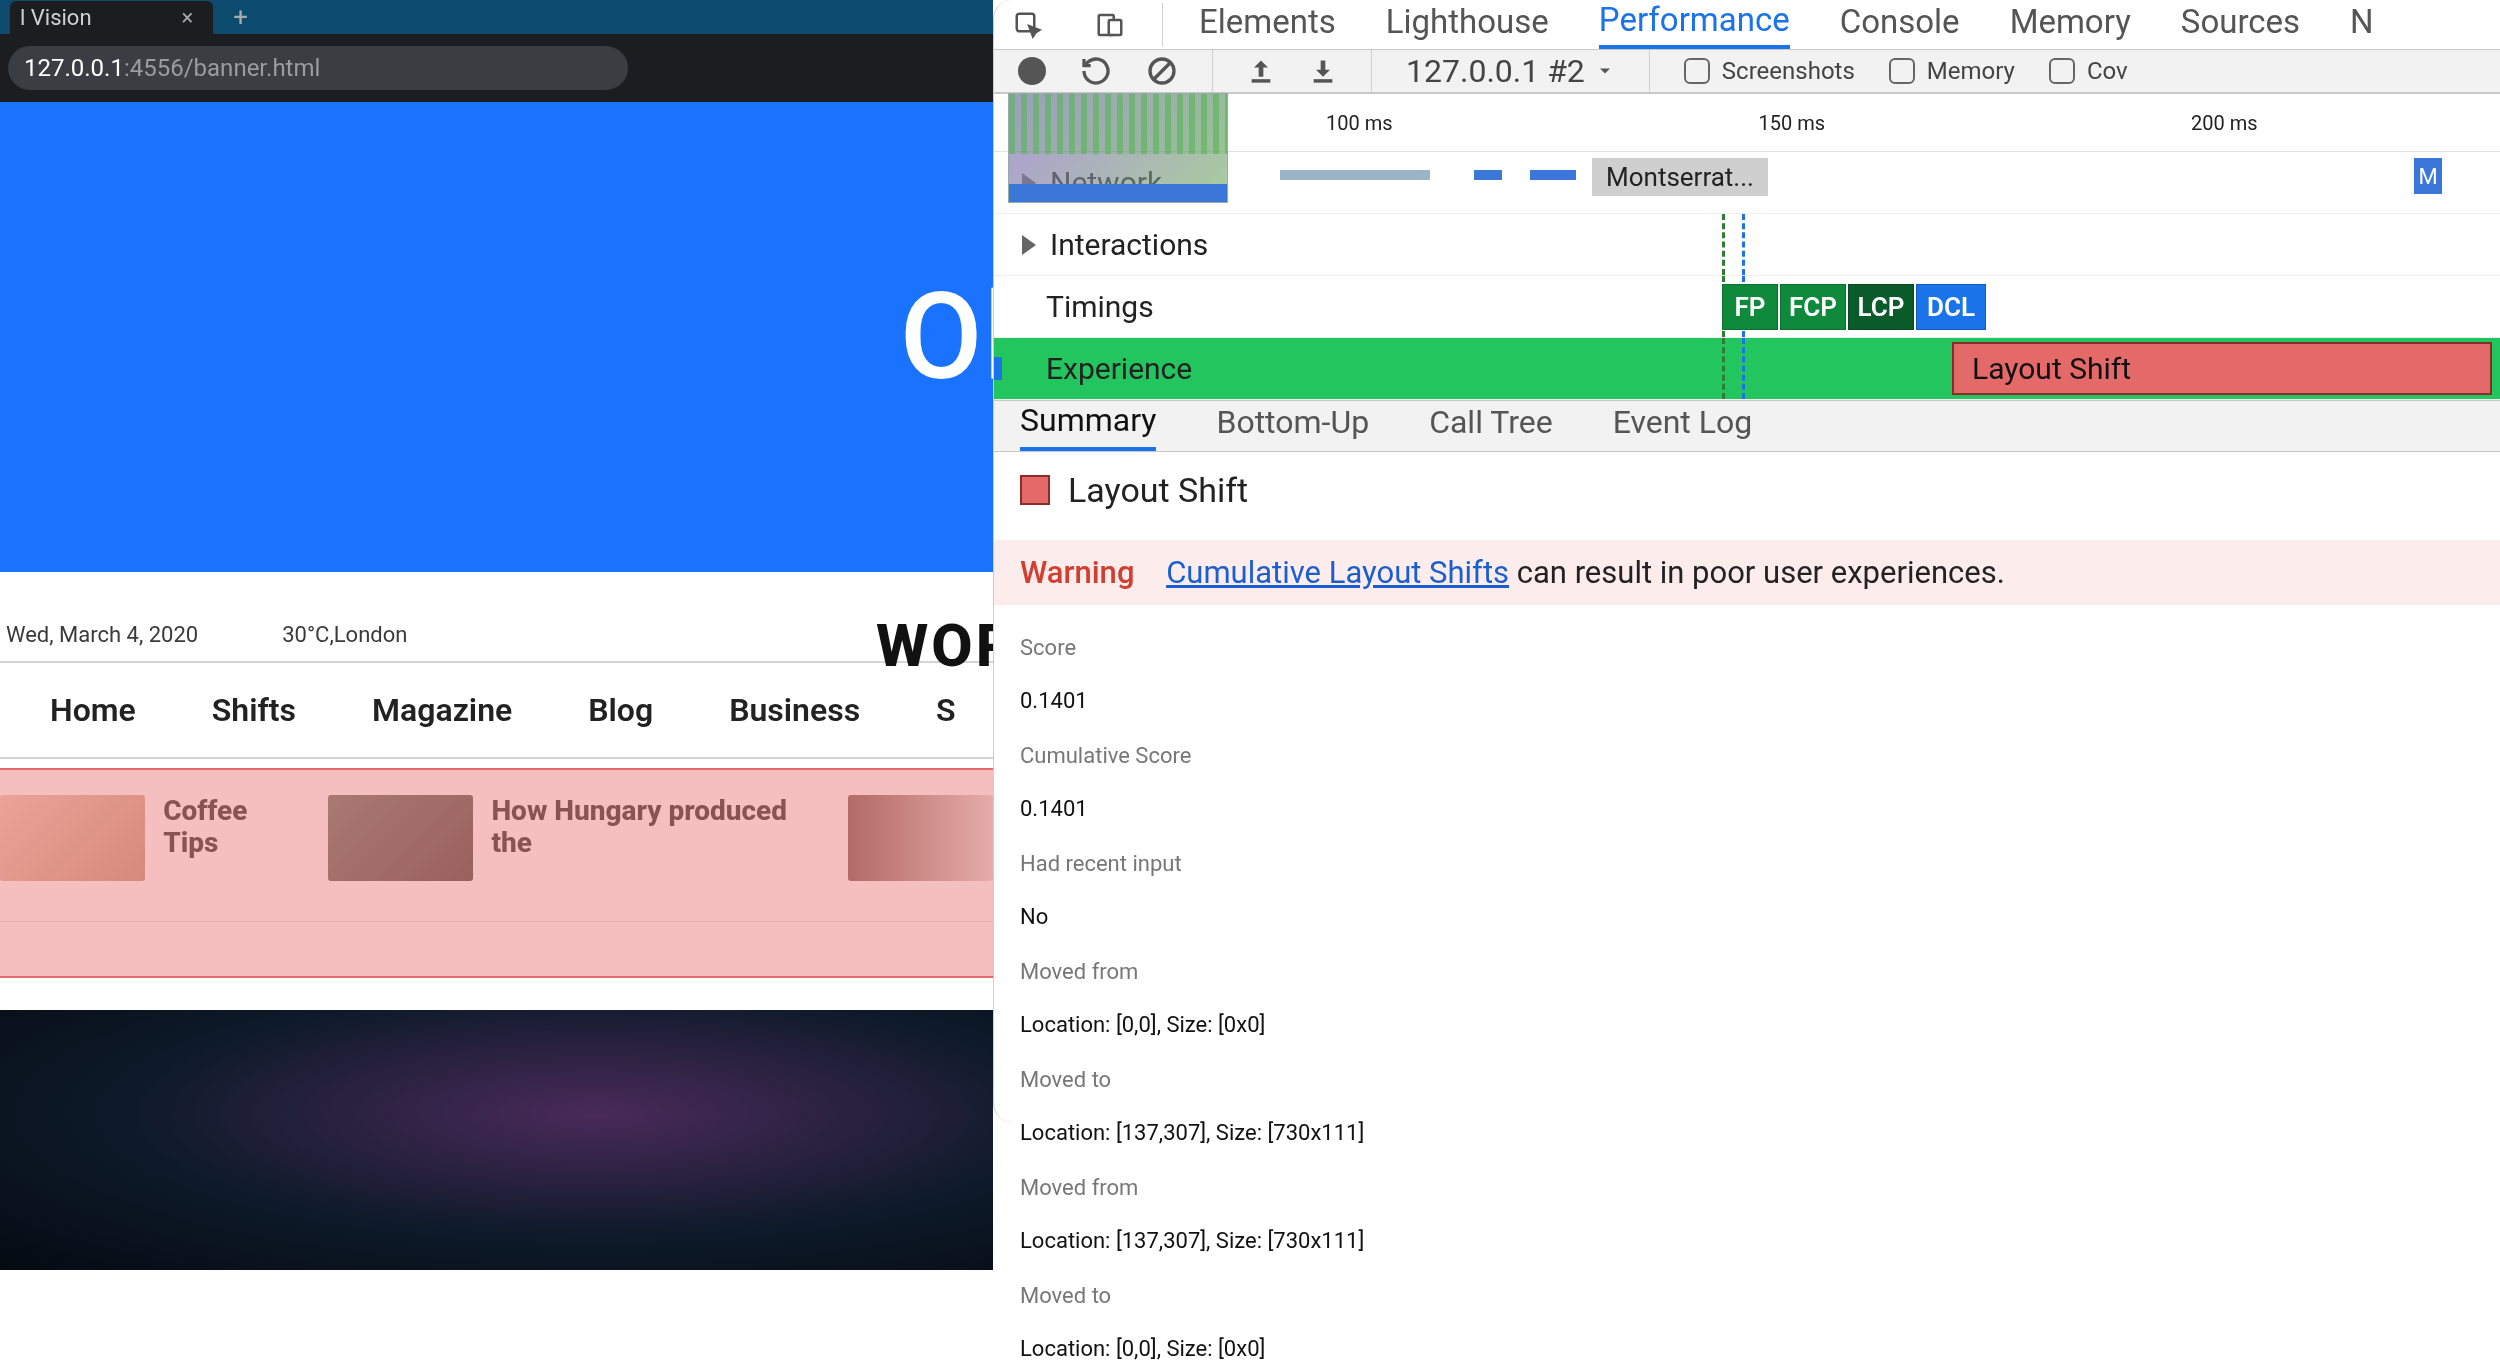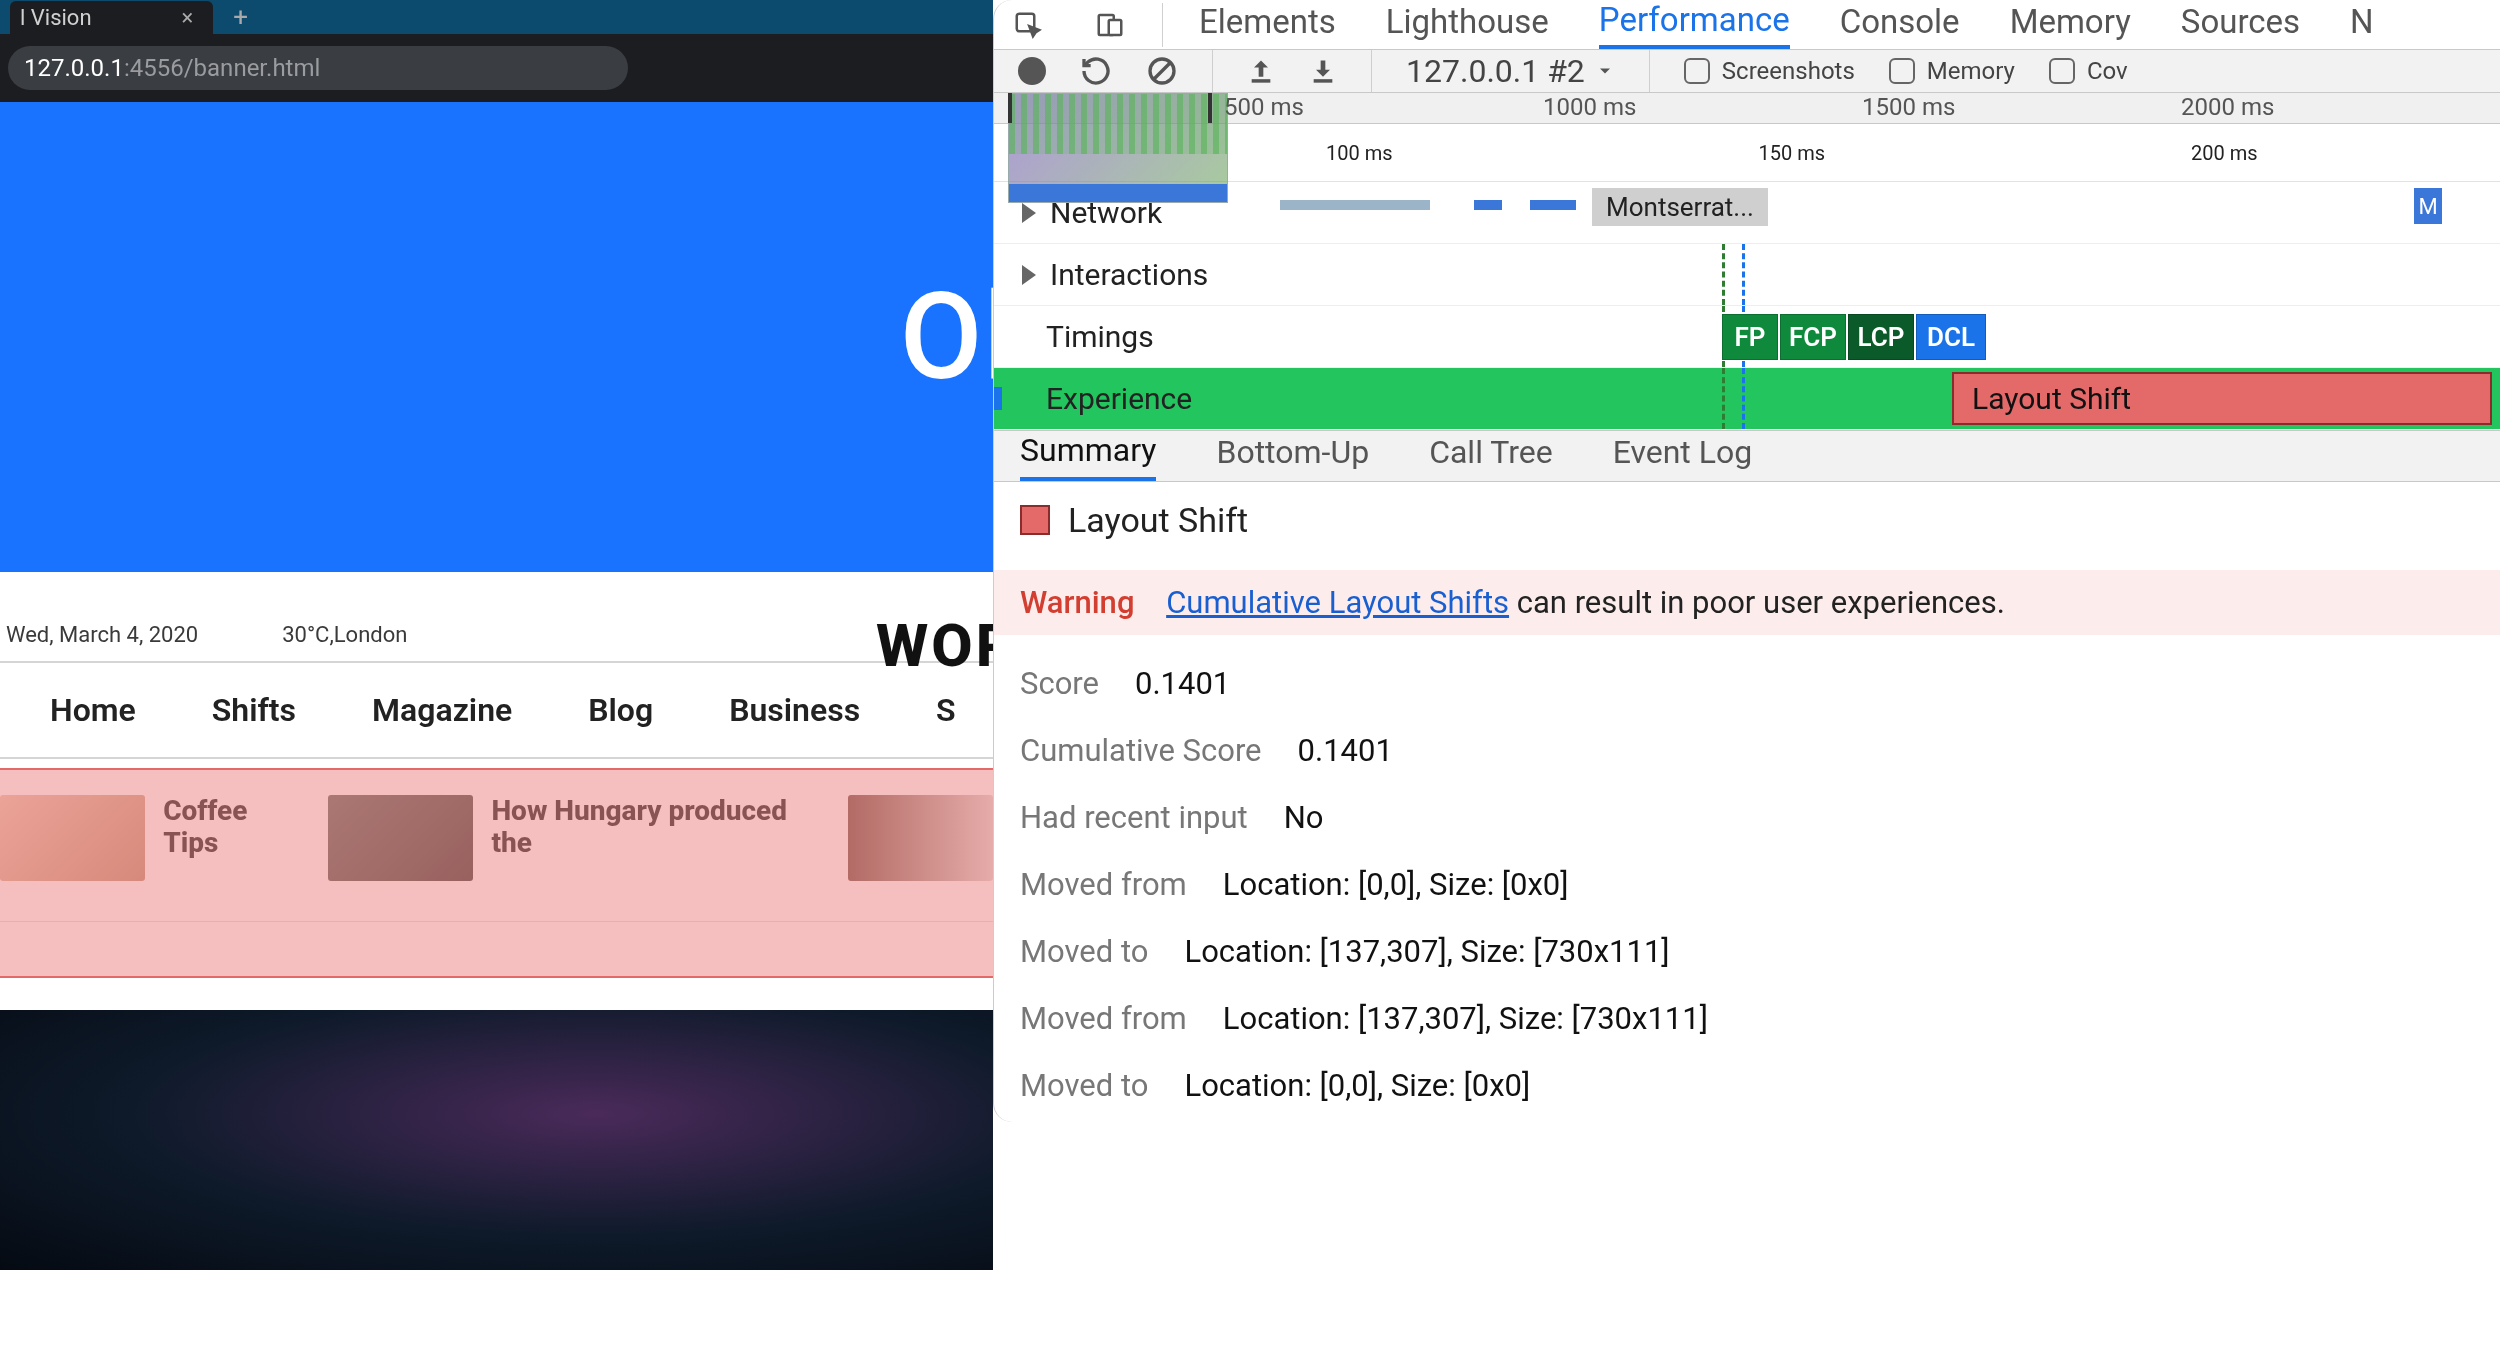--- a/index.html
+++ b/index.html
@@ -91,21 +91,21 @@
   .detail-tabs{height:70px;border-bottom:1px solid #c8c8c8;background:#f2f2f2;display:flex;align-items:flex-end;padding:0 26px;gap:60px;font-size:32px;color:#555;}
   .detail-tabs .dtab{padding-bottom:10px;cursor:pointer;}
   .detail-tabs .dtab.active{color:#111;border-bottom:4px solid #1a73e8;padding-bottom:8px;}
 
   .details{padding:18px 26px;font-size:32px;color:#222;display:flex;flex-direction:column;gap:30px;}
   .det-head{display:flex;align-items:center;gap:18px;font-size:34px;}
   .det-swatch{width:30px;height:30px;background:#e46a6a;border:2px solid #8b2c2c;}
   .warn-row{background:#fdecec;margin:0 -26px;padding:14px 26px;font-size:31px;}
   .warn-row .w{color:#d23f31;font-weight:500;margin-right:24px;}
   .warn-row a{color:#1a5fd0;text-decoration:underline;}
-  .kv{display:flex;gap:36px;font-size:31px;}
+  .kv{display:flex;gap:28px;font-size:22px;flex-direction:column;}
   .kv .k{color:#777;}
   .kv .v{color:#111;}
 
   svg{display:block;}
 </style>
 </head>
 <body>
 
 <div class="browser">
   <div class="tabbar">
@@ -233,26 +233,20 @@
         <span class="chkbox"></span>
         <span>Cov</span>
       </span>
   </div>
 
   <div class="overview">
     <div class="ov-chart"></div>
     <div class="ov-sel-l"></div>
     <div class="ov-sel-r"></div>
     <div class="ov-hatch"></div>
-    <div class="ov-ruler">
-      <span>500 ms</span>
-      <span>1000 ms</span>
-      <span>1500 ms</span>
-      <span>2000 ms</span>
-    </div>
   </div>
 
   <div class="flame">
     <div class="flame-ruler">
       <span>100 ms</span>
       <span>150 ms</span>
       <span>200 ms</span>
     </div>
 
     <div class="track">

